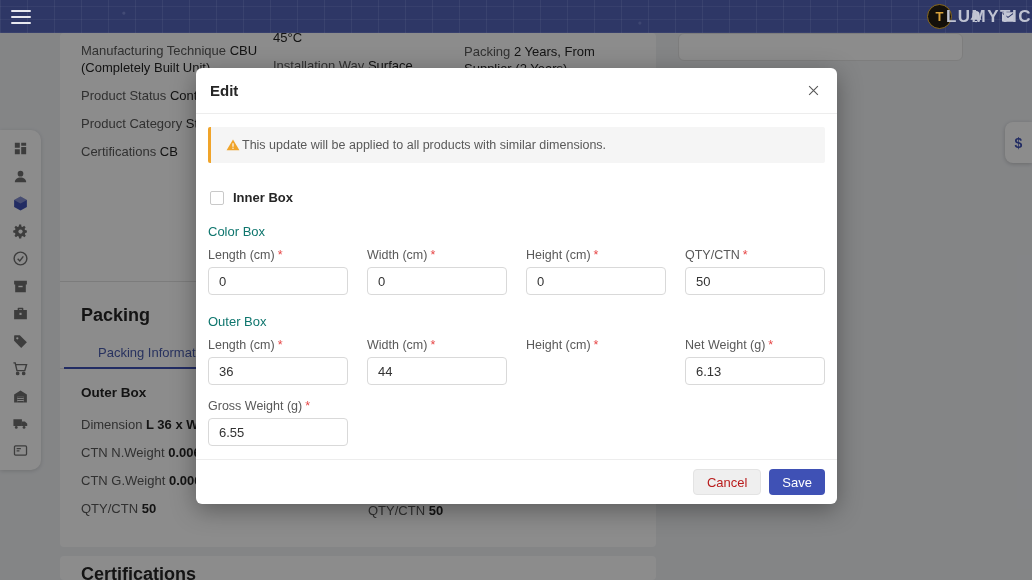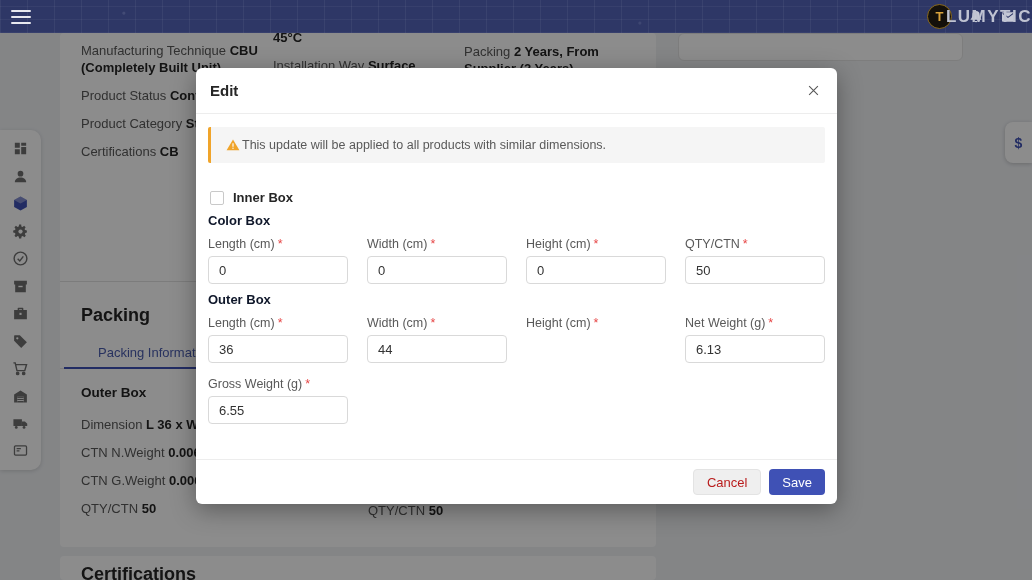--- a/index.html
+++ b/index.html
@@ -28,21 +28,21 @@
   .hicon svg { width:16px; height:16px; display:block; }
 
   
   .page { position:absolute; inset:0; background:#f0f2f5; }
   .card { position:absolute; background:#ffffff; border-radius:4px; }
   .card-main { left:60px; top:33px; width:596px; height:514px; }
   .card-certs { left:60px; top:556px; width:596px; height:24px; }
   .sect-divider { position:absolute; left:0; top:248px; width:596px; height:1px; background:#e2e2e2; }
 
   .kv { font-size:13px; line-height:17px; color:#595959; }
-  .kv b { color:#262626; font-weight:700; }
+  .kv b { color:#262626; font-weight:400; }
   .col1 { position:absolute; left:21px; top:9px; width:198px; }
   .col1 .kv { margin-bottom:11px; }
   .col2 { position:absolute; left:213px; top:-4px; width:190px; }
   .col2 .kv { margin-bottom:11px; }
   .col3 { position:absolute; left:404px; top:10px; width:180px; }
 
   .packing-title { position:absolute; left:21px; top:272px; font-size:18px; font-weight:700; color:#262626; }
   .tabbar { position:absolute; left:0px; top:310px; width:596px; height:26px; border-bottom:1px solid #e8e8e8; }
   .tab { position:absolute; left:38px; top:2px; font-size:13px; color:#4a5cae; cursor:pointer; }
   .tab-ink { position:absolute; left:4px; bottom:-1px; width:225px; height:2px; background:#3f51b5; }
@@ -79,21 +79,21 @@
     justify-content:center; cursor:pointer; color:#595959; }
   .m-close svg { width:15px; height:15px; }
   .m-body { flex:1; padding:13px 12px 0 12px; }
   .alert { height:36px; background:#f5f5f5; border-left:3px solid #f0a42a; border-radius:2px;
     display:flex; align-items:center; padding-left:15px; gap:2px; }
   .alert svg { width:14px; height:14px; flex:0 0 auto; }
   .alert-text { font-size:12.5px; color:#595959; }
   .chk-row { margin:27px 0 0 2px; display:flex; align-items:center; gap:9px; }
   .chk { width:14px; height:14px; border:1px solid #c9c9c9; border-radius:2px; background:#fff; cursor:pointer; }
   .chk-label { font-size:13px; font-weight:600; color:#262626; }
-  .sec-title { margin-top:8px; font-size:13px; font-weight:700; color:#0f172a; }
+  .sec-title { margin-top:19px; font-size:13px; font-weight:400; color:#0f766e; }
   .fgrid { margin-top:9px; display:grid; grid-template-columns:repeat(4,1fr); column-gap:19px; }
   .flabel { display:block; font-size:12.5px; color:#595959; margin-bottom:5px; }
   .req::after { content:"*"; color:#e64545; margin-left:3px; font-size:12.5px; }
   .finput { width:100%; height:28px; border:1px solid #d9d9d9; border-radius:4px; padding:0 10px;
     font-size:13px; color:#333; font-family:inherit; outline:none; background:#fff; }
   .m-foot { height:45px; border-top:1px solid #ededed; display:flex; align-items:center;
     justify-content:flex-end; gap:8px; padding:0 12px; }
   .btn { height:26px; border:none; border-radius:4px; font-size:13px; padding:0 13px;
     cursor:pointer; font-family:inherit; }
   .btn-cancel { background:#efefef; color:#b91c1c; border:1px solid #e3e3e3; }

